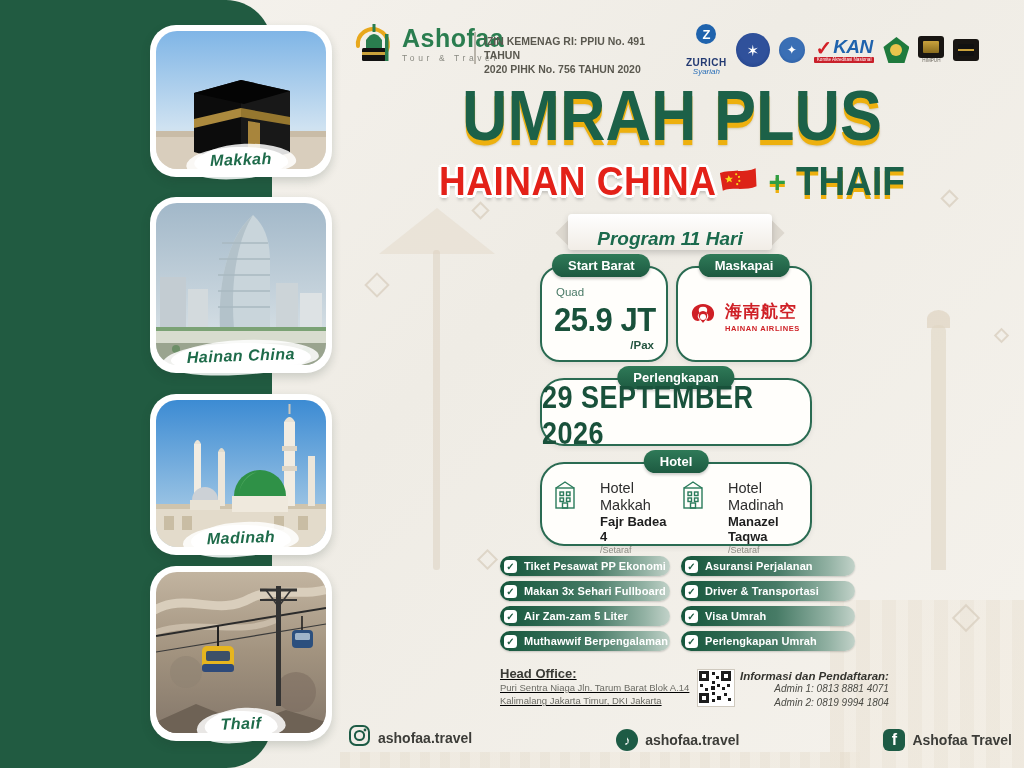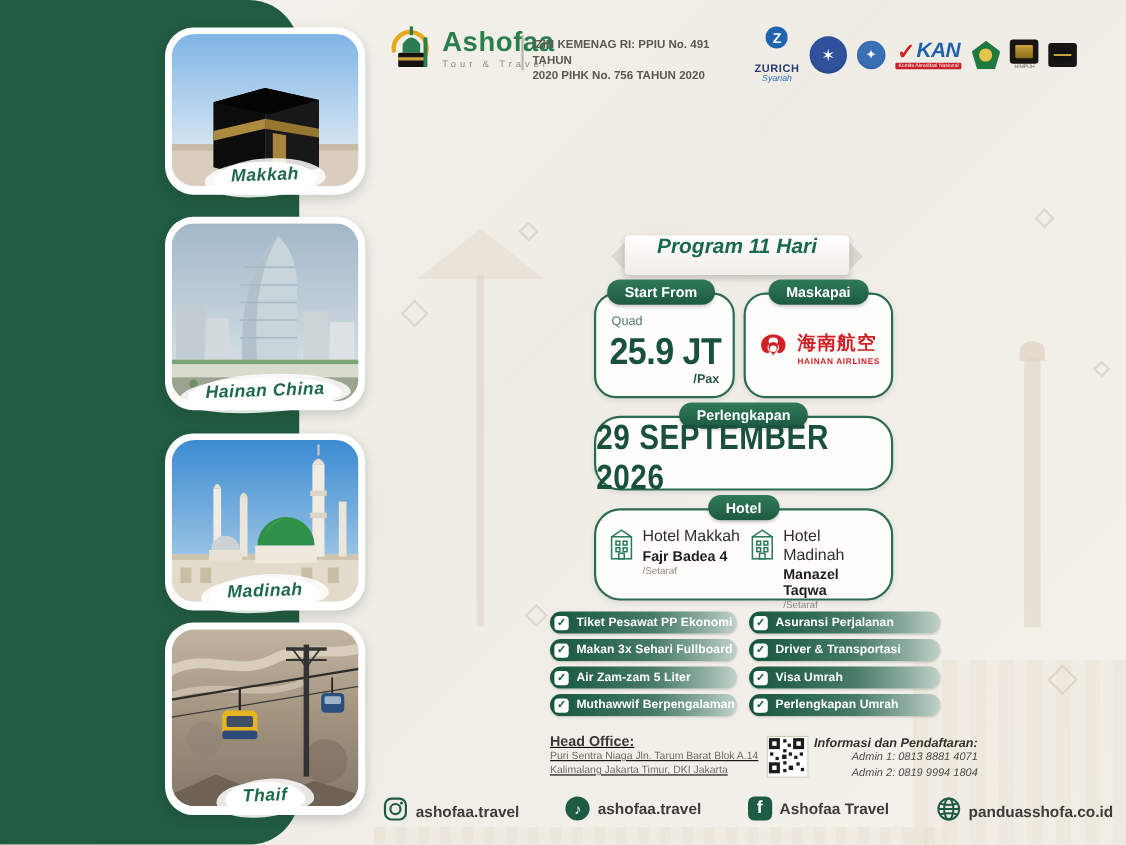--- a/index.html
+++ b/index.html
@@ -86,21 +86,21 @@
   .t-plus{font-size:30px;font-weight:800;color:#2f9e43;text-shadow:0 3px 0 #edb00e;}
   .t-green{font-size:37px;font-weight:800;color:#1c6148;transform:scaleY(1.08);display:inline-block;
            text-shadow:0 4px 0 #edb00e;}
   .flag{transform:rotate(-6deg);margin-left:-6px;}
 
   
   .ribbon{position:absolute;left:568px;top:214px;width:204px;height:36px;}
   .ribbon .tab{position:absolute;top:8px;width:22px;height:22px;background:#ddd8cf;transform:rotate(45deg);}
   .ribbon .tab.l{left:-8px;} .ribbon .tab.r{right:-8px;}
   .ribbon .body{position:absolute;inset:0;background:linear-gradient(180deg,#ffffff,#f1ede6);
-        border-radius:4px;display:flex;align-items:flex-start;justify-content:center;
+        border-radius:4px;display:flex;align-items:flex-end;justify-content:center;
         box-shadow:0 3px 6px rgba(50,50,50,.22);}
   .ribbon .body span{font-size:19px;font-weight:bold;font-style:italic;color:#1b6a4d;}
 
   
   .pcard{position:absolute;background:#fffefb;border:2.5px solid #2a6b52;border-radius:20px;
          box-shadow:0 2px 5px rgba(60,60,60,.1);box-sizing:border-box;}
   .pill{position:absolute;top:-14px;background:linear-gradient(180deg,#2f7a58,#1d5a41);color:#fff;
         font-size:13px;font-weight:bold;padding:4px 16px;border-radius:999px;white-space:nowrap;
         box-shadow:0 2px 3px rgba(0,0,0,.2);}
   .pill.center{left:50%;transform:translateX(-50%);}
@@ -112,21 +112,21 @@
   .unit{position:absolute;right:12px;bottom:9px;font-size:11.5px;font-weight:bold;color:#23543f;}
   .air-card{left:676px;top:266px;width:136px;height:96px;}
   .air-inner{position:absolute;inset:0;display:flex;align-items:center;justify-content:center;gap:7px;padding-top:8px;}
   .air-txt .cn{font-size:17px;font-weight:bold;color:#cf2026;letter-spacing:1px;line-height:1.1;}
   .air-txt .en{font-size:7.5px;font-weight:bold;color:#cf2026;letter-spacing:.6px;margin-top:2px;}
   .dep-card{left:540px;top:378px;width:272px;height:68px;border-radius:24px;}
   .dep-date{position:absolute;inset:0;display:flex;align-items:center;justify-content:center;padding-top:8px;}
   .dep-date span{font-size:27px;font-weight:800;color:#19513b;letter-spacing:.5px;display:inline-block;transform:scaleY(1.18);}
   .hotel-card{left:540px;top:462px;width:272px;height:84px;border-radius:24px;}
   .hotel-cols{position:absolute;inset:0;display:flex;padding:16px 8px 6px 10px;gap:6px;box-sizing:border-box;}
-  .hotel-item{display:flex;gap:6px;flex:1;align-items:flex-start;}
+  .hotel-item{display:flex;gap:22px;flex:1;align-items:flex-start;}
   .h-txt .city{font-size:14.5px;color:#2d2d2d;line-height:1.15;}
   .h-txt .nm{font-size:13px;font-weight:bold;color:#1e1e1e;margin-top:1px;}
   .h-txt .nt{font-size:9px;color:#8a8a82;margin-top:1px;}
 
   
   .chk-col{position:absolute;display:flex;flex-direction:column;gap:5px;}
   .col-l{left:500px;top:556px;width:170px;}
   .col-r{left:681px;top:556px;width:174px;}
   .chk{height:20px;border-radius:10px;display:flex;align-items:center;gap:7px;padding:0 6px 0 4px;
        background:linear-gradient(90deg,#15563c 0%,#477b66 55%,#93b2a4 85%,#c2d2c9 100%);
@@ -138,21 +138,21 @@
   
   .office{position:absolute;left:500px;top:666px;width:190px;text-decoration:underline;}
   .office .hd{font-size:13px;font-weight:bold;color:#3a3a35;}
   .office .ln{font-size:9.5px;color:#6b6b64;line-height:1.4;}
   .contact{position:absolute;left:740px;top:670px;}
   .contact .hd{font-size:11.5px;font-weight:bold;font-style:italic;color:#33332e;}
   .contact .ln{font-size:10px;font-style:italic;color:#4a4a44;line-height:1.4;text-align:right;}
   .qr{position:absolute;left:697px;top:669px;width:36px;height:36px;background:#fff;border:1px solid #cfc9be;}
 
   
-  .footer{position:absolute;left:348px;top:724px;width:664px;display:flex;justify-content:space-between;align-items:flex-start;}
+  .footer{position:absolute;left:348px;top:724px;width:664px;display:flex;justify-content:space-between;align-items:flex-end;}
   .f-item{display:flex;align-items:center;gap:7px;}
   .f-item .txt{font-size:14px;font-weight:bold;color:#3c3c38;}
   .icn-badge{width:22px;height:22px;border-radius:6px;background:#1d5b45;color:#fff;display:flex;
              align-items:center;justify-content:center;font-weight:bold;}
   .icn-circle{width:22px;height:22px;border-radius:50%;background:#1d5b45;color:#fff;display:flex;
               align-items:center;justify-content:center;font-size:13px;}
 </style>
 </head>
 <body>
 
@@ -363,31 +363,49 @@
         </span>
       <span class="tiny-cap">HIMPUH</span>
     </span>
     <span class="lg">
         <span class="gold-sq">
           <i style="background:linear-gradient(#111 40%,#caa23c 40%,#caa23c 60%,#111 60%);"></i>
         </span>
       </span>
   </div>
 
+  <div class="title-wrap">
+    <div class="t-main">UMRAH PLUS</div>
+    <div class="t-sub">
+      <span class="t-red">HAINAN CHINA</span>
+      <span class="flag">
+        <svg width="38" height="24" viewBox="0 0 38 24">
+          <path d="M1,3 C12,0 26,6 37,2 L36,20 C25,24 12,18 2,21 Z" fill="#dd2318"></path>
+          <polygon points="9,6 10.6,9.4 14.2,9.6 11.4,11.8 12.4,15.2 9,13.2 5.6,15.2 6.6,11.8 3.8,9.6 7.4,9.4" fill="#f7d718" transform="scale(.78) translate(3,2)"></polygon>
+          <circle cx="17" cy="6" r="1.1" fill="#f7d718"></circle>
+            <circle cx="19.5" cy="9" r="1.1" fill="#f7d718"></circle>
+          <circle cx="19.5" cy="13" r="1.1" fill="#f7d718"></circle>
+            <circle cx="17" cy="16" r="1.1" fill="#f7d718"></circle>
+        </svg>
+      </span>
+      <span class="t-plus">+</span>
+      <span class="t-green">THAIF</span>
+    </div>
+  </div>
 
   <div class="ribbon">
     <span class="tab l"></span>
     <span class="tab r"></span>
     <span class="body">
         <span>Program 11 Hari</span>
       </span>
   </div>
 
   <div class="pcard price-card">
-    <span class="pill">Start From</span>
+    <span class="pill">Start Barat</span>
     <span class="tier">Quad</span>
     <span class="price">25.9 JT</span>
     <span class="unit">/Pax</span>
   </div>
 
   <div class="pcard air-card">
     <span class="pill center">Maskapai</span>
     <span class="air-inner">
       <span>
         <svg width="30" height="30" viewBox="0 0 30 30">
@@ -539,26 +557,15 @@
       <span class="txt">ashofaa.travel</span>
     </span>
     <span class="f-item">
       <span class="icn-circle">♪</span>
       <span class="txt">ashofaa.travel</span>
     </span>
     <span class="f-item">
       <span class="icn-badge">f</span>
       <span class="txt">Ashofaa Travel</span>
     </span>
-    <span class="f-item">
-      <span>
-        <svg width="23" height="23" viewBox="0 0 23 23" fill="none" stroke="#1d5b45" stroke-width="1.8">
-          <circle cx="11.5" cy="11.5" r="9.5"></circle>
-          <ellipse cx="11.5" cy="11.5" rx="4.2" ry="9.5"></ellipse>
-          <line x1="2" y1="11.5" x2="21" y2="11.5"></line>
-          <path d="M3.5,6.5 Q11.5,9 19.5,6.5 M3.5,16.5 Q11.5,14 19.5,16.5"></path>
-        </svg>
-      </span>
-      <span class="txt">panduasshofa.co.id</span>
-    </span>
   </div>
 
 </div>
 
 </body></html>

